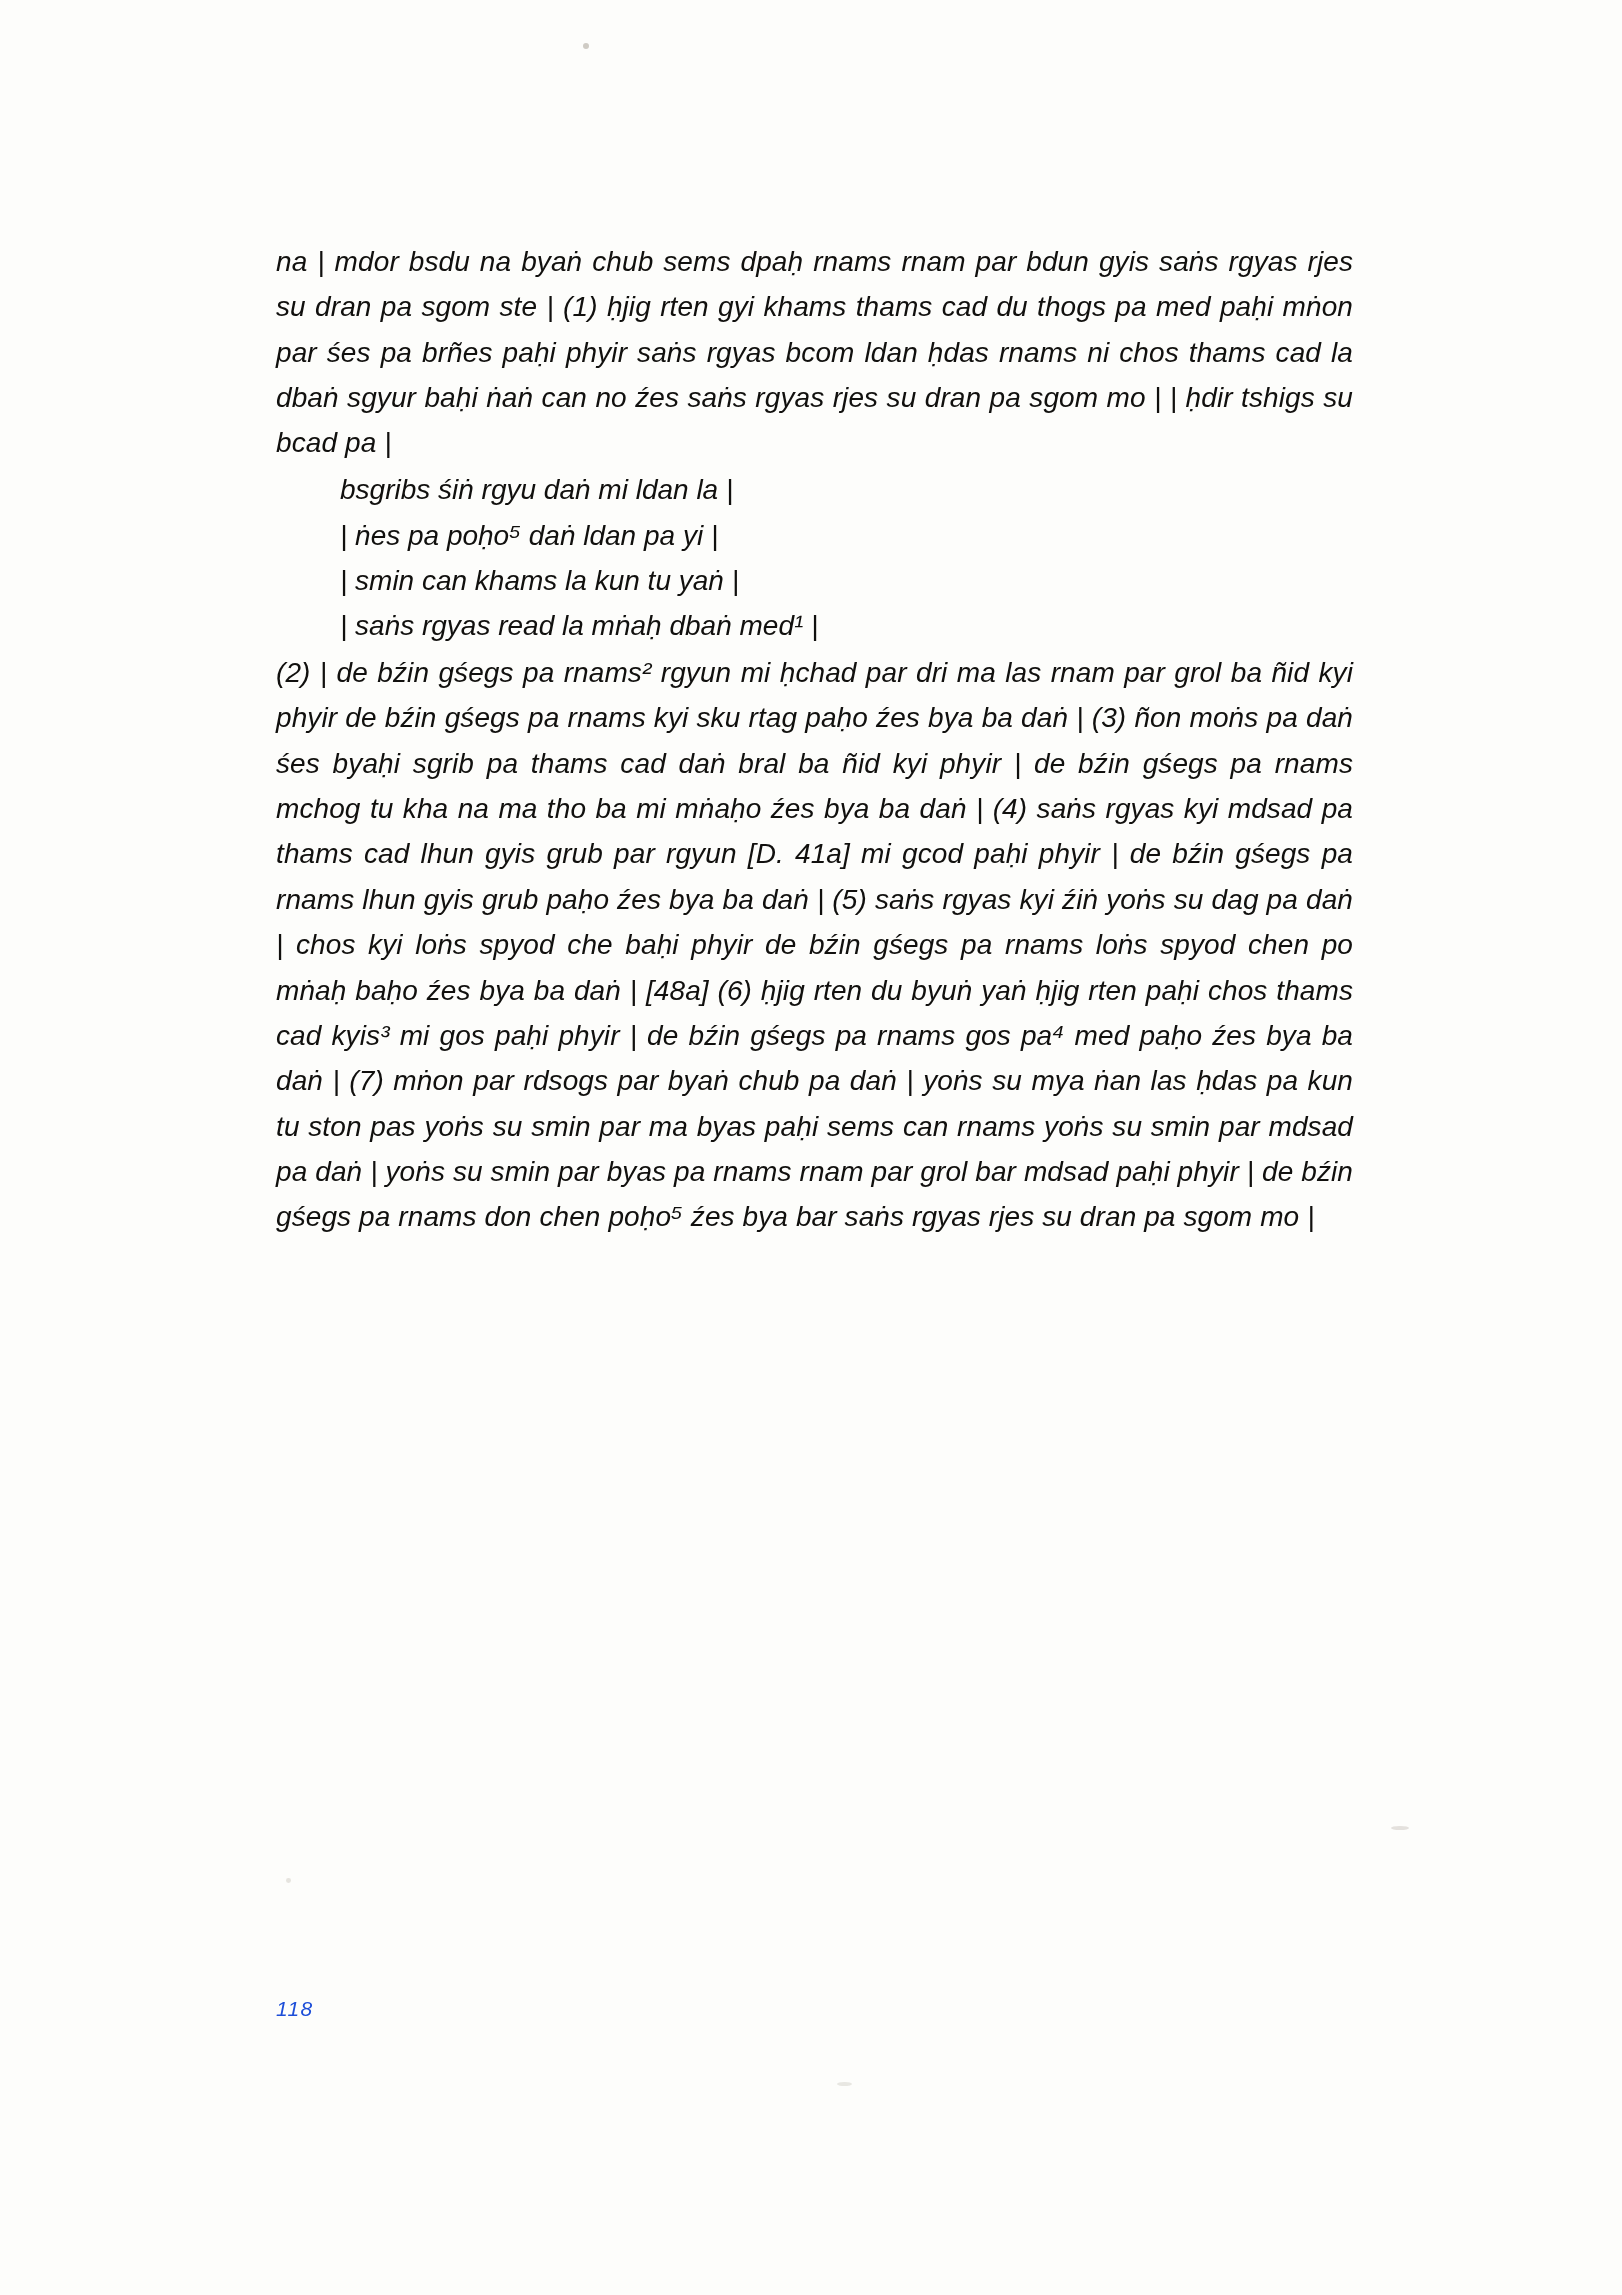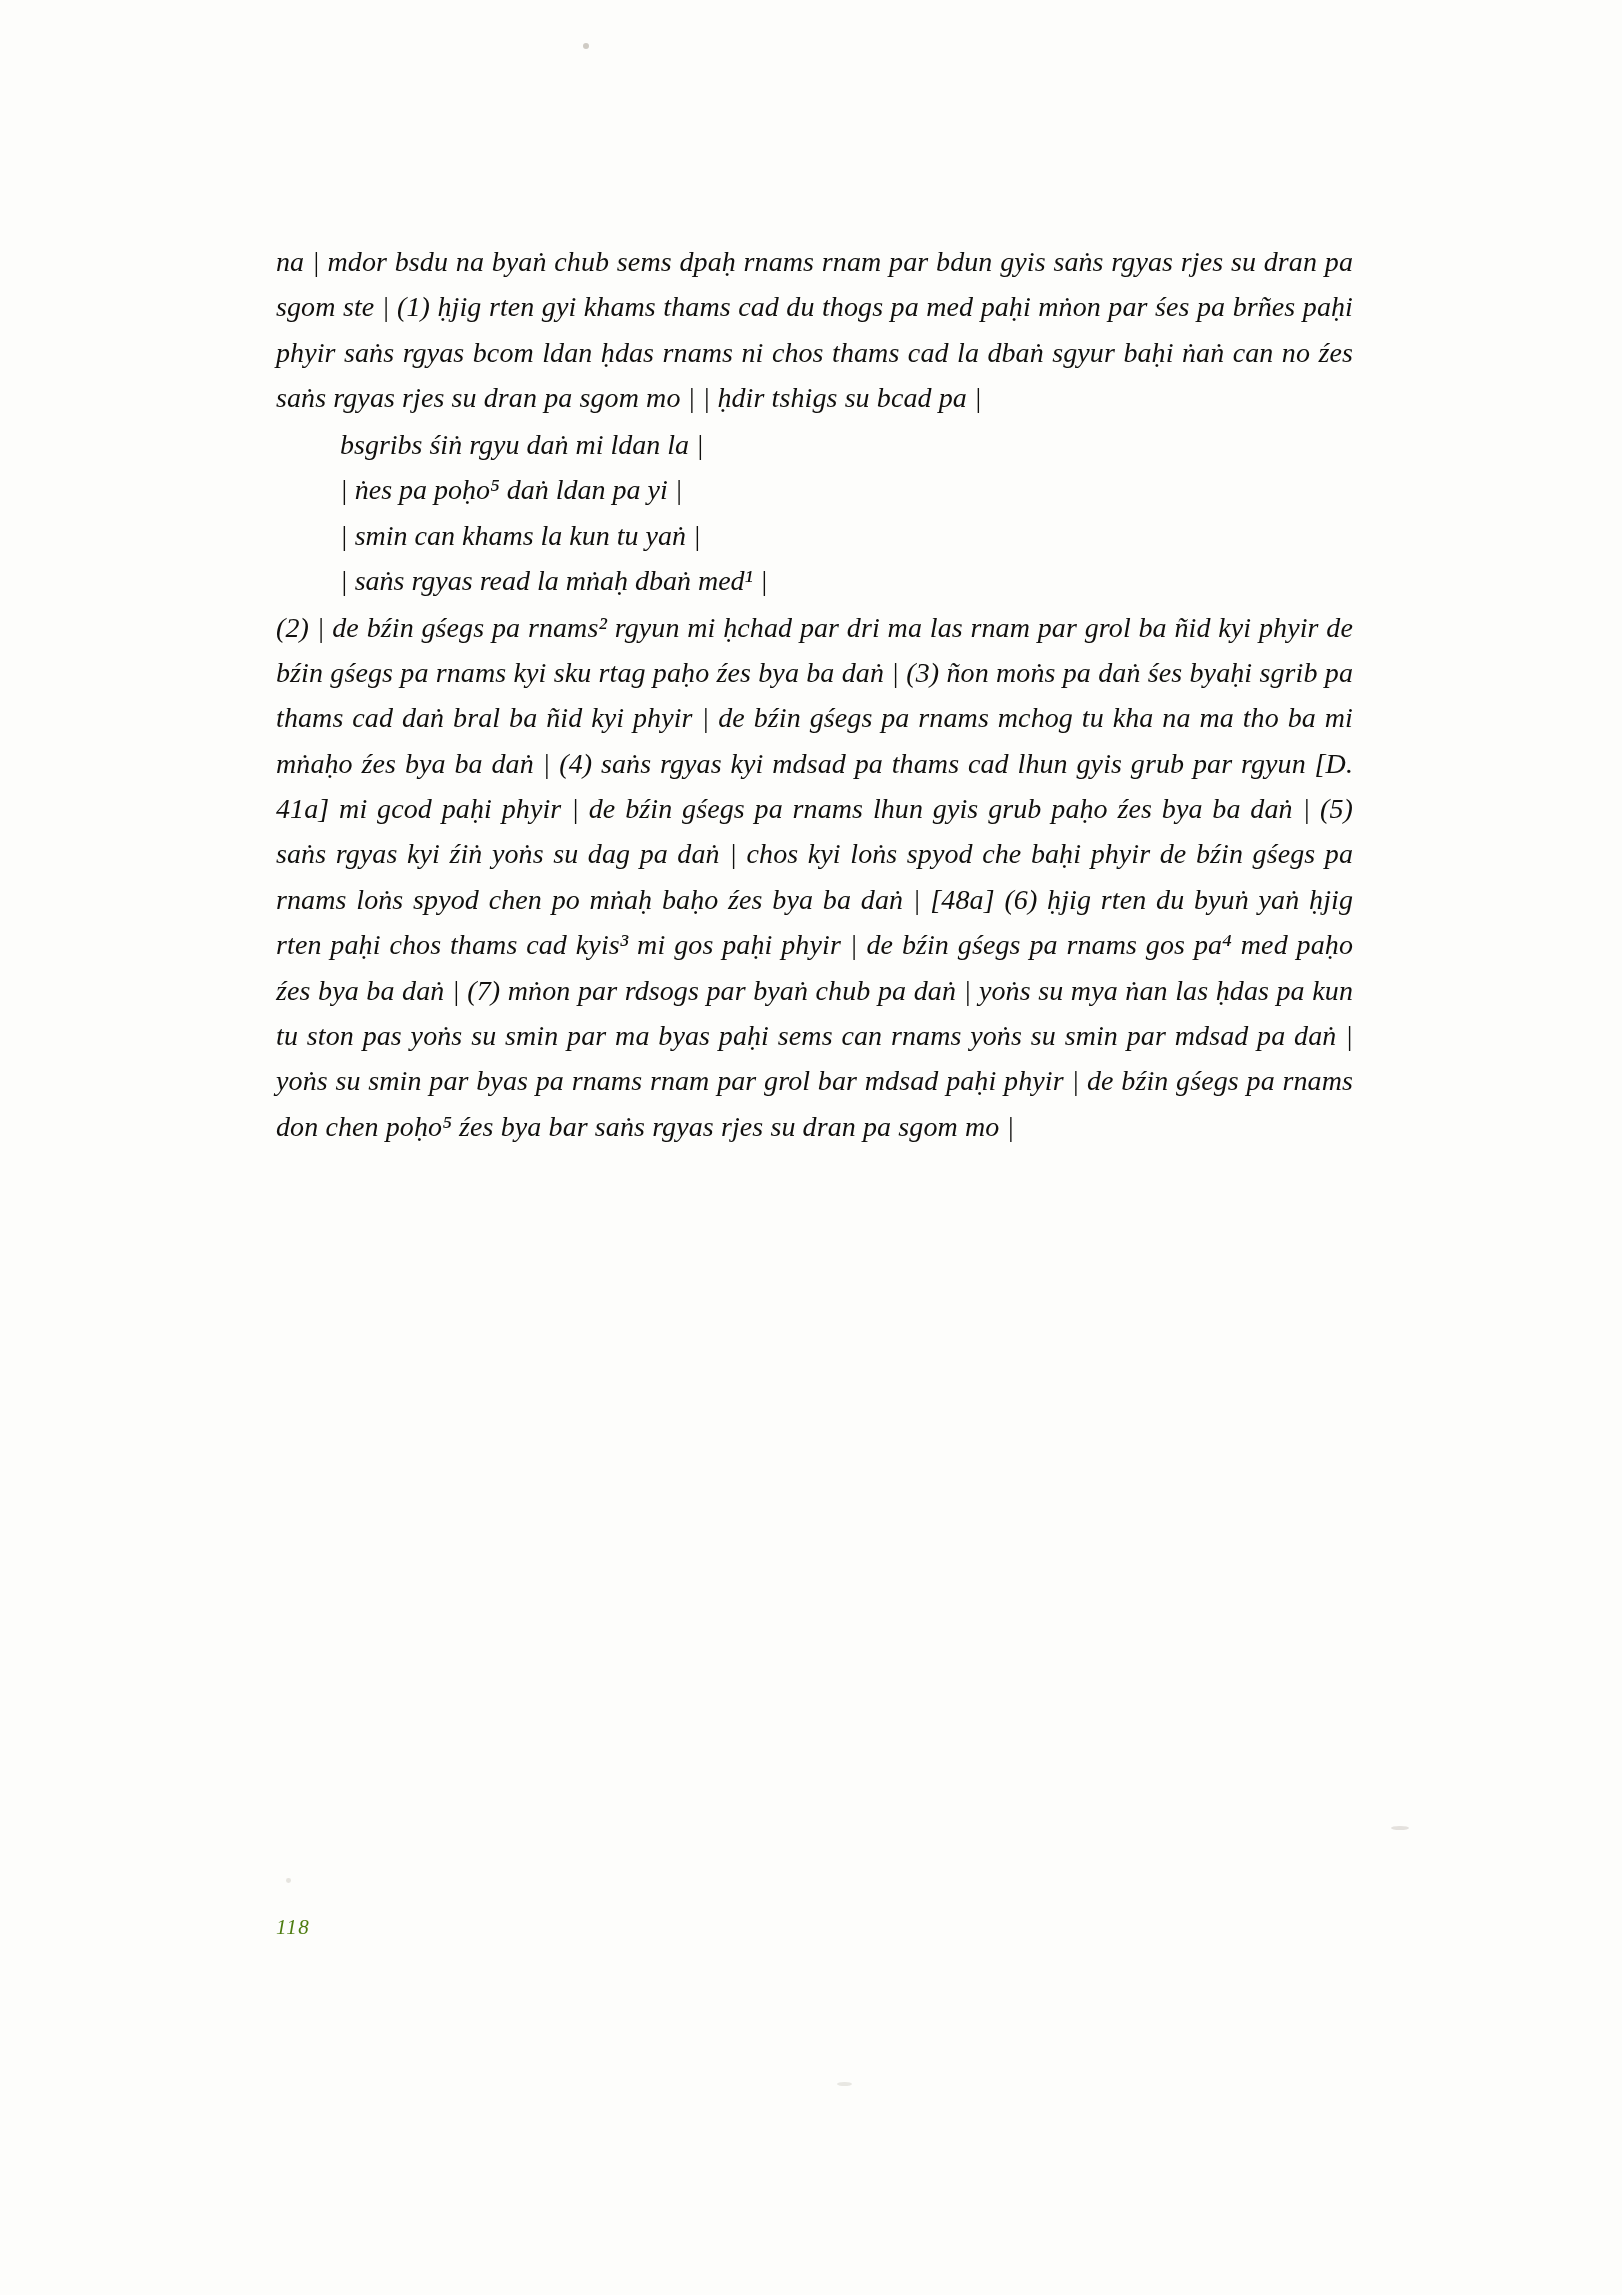--- a/index.html
+++ b/index.html
@@ -6,21 +6,21 @@
     margin: 0;
     padding: 0;
     background: #ffffff;
   }
   .page {
     position: relative;
     width: 1622px;
     height: 2295px;
     background: #fdfdfb;
     overflow: hidden;
-    font-family: Liberation Serif, serif;
+    font-family: Liberation Sans, sans-serif;
     color: #11100e;
   }
   .content {
     position: absolute;
     left: 276px;
     top: 239px;
     width: 1077px;
   }
   .para {
     font-style: italic;
@@ -67,25 +67,25 @@
     vertical-align: super;
     line-height: 0;
     font-style: normal;
     margin-right: 2.8px;
   }
   .fn-it { font-style: italic; }
   .fn-rm { font-style: normal; }
   .page-number {
     position: absolute;
     left: 276px;
-    top: 1915px;
+    top: 1997px;
     font-style: italic;
     font-size: 21px;
     letter-spacing: 1.4px;
-    color: #4d7c0f;
+    color: #1d4ed8;
   }
   .speck {
     position: absolute;
     background: #cfcbc4;
     border-radius: 50%;
   }
   .s1 { left: 583px; top: 43px; width: 6.2px; height: 6.2px; }
   .s2 { left: 1391px; top: 1826px; width: 18px; height: 4.2px; opacity: 0.55; }
   .s3 { left: 286px; top: 1878px; width: 4.9px; height: 4.9px; opacity: 0.5; }
   .s4 { left: 837px; top: 2082px; width: 15.3px; height: 4.2px; opacity: 0.45; }

